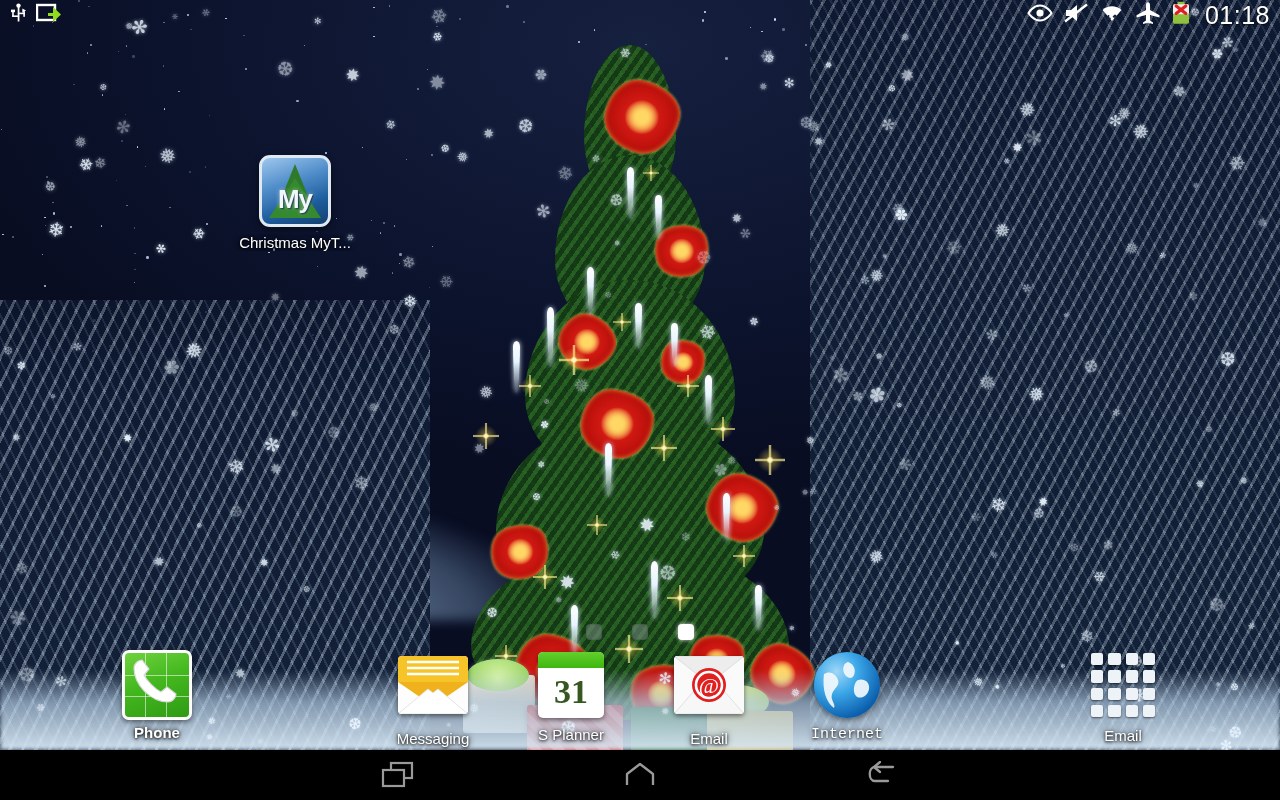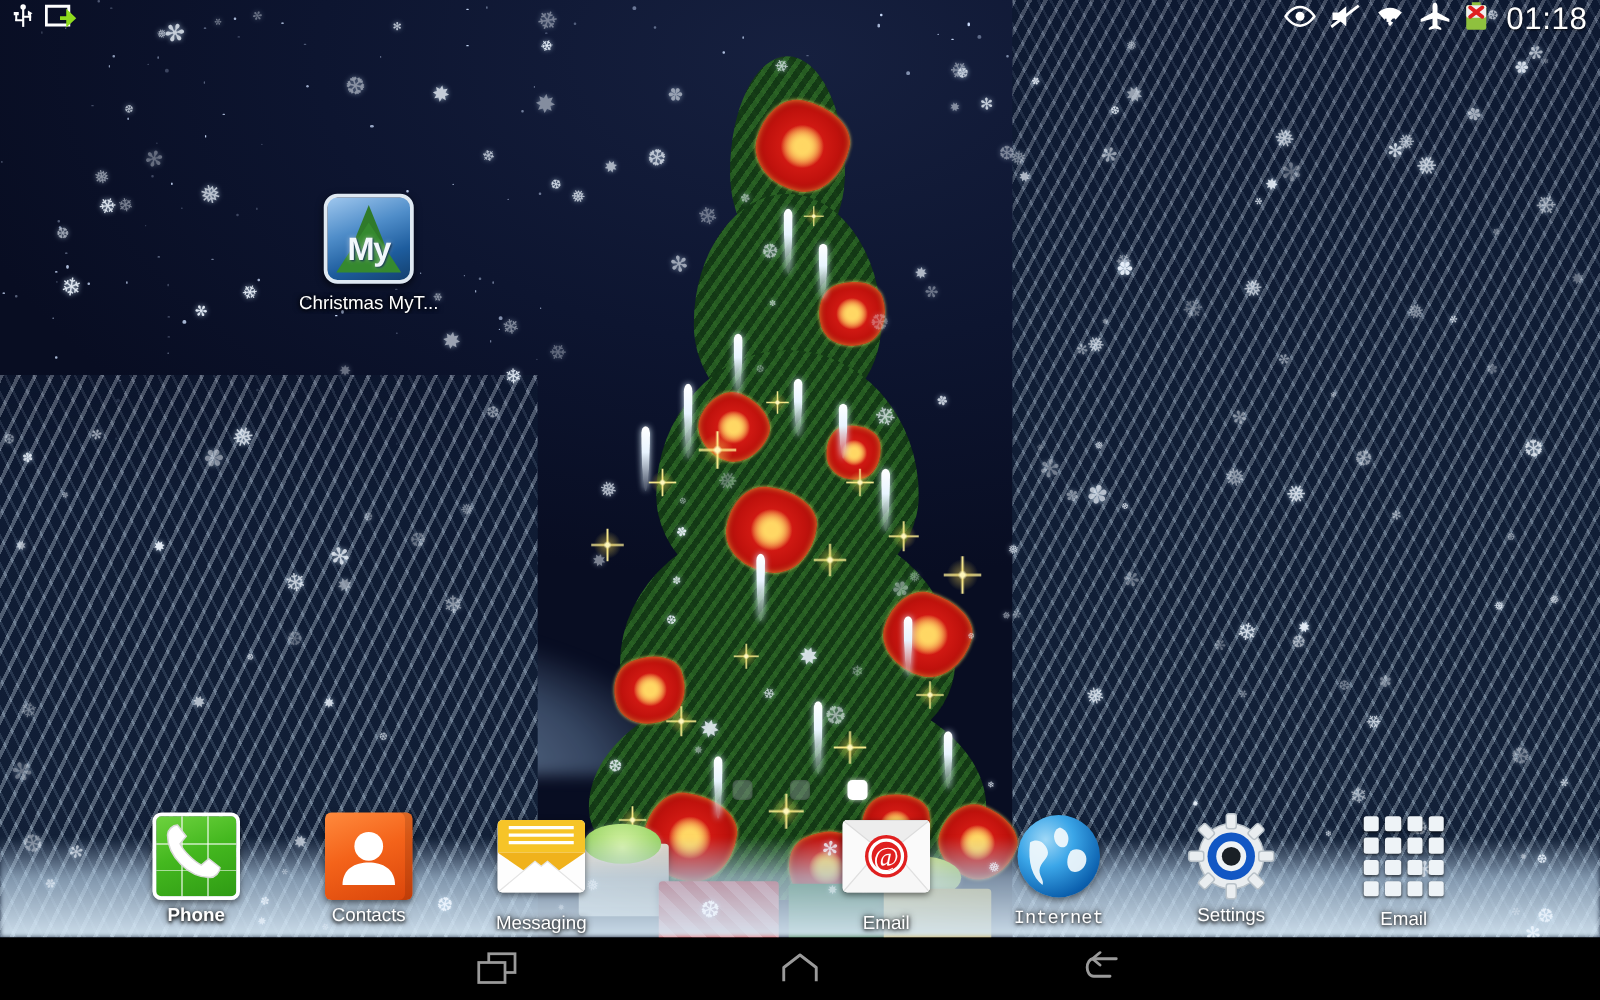--- a/index.html
+++ b/index.html
@@ -915,51 +915,49 @@
       <div class="dock-icon">
         <div class="ic-phone">
           <svg width="70" height="70" viewBox="0 0 70 70" style="position:absolute;left:-3px;top:-3px;">
             <path d="M23 13 C19 13 15 17 15 21 C15 38 32 55 49 55 C53 55 57 51 57 47 L48 40 L42 45 C36 42 28 34 25 28 L30 22 Z" fill="#ffffff" stroke="#d8d8d8" stroke-width="1.2"></path>
           </svg>
         </div>
       </div>
       <div class="dock-label">Phone</div>
     </div>
 
-    <div class="dock-item" style="left:235px;">
-      <div class="dock-icon">
-        <div class="ic-contacts">
-          <svg width="70" height="70" viewBox="0 0 70 70">
-            <circle cx="35" cy="27" r="11.5" fill="#fff"></circle>
-            <path d="M14 58 C14 45 24 40 35 40 C46 40 56 45 56 58 Z" fill="#fff"></path>
-          </svg>
-        </div>
-      </div>
-      <div class="dock-label">Contacts</div>
-    </div>
 
     <div class="dock-item" style="left:373px;">
       <div class="dock-icon">
         <div class="ic-msg">
           <svg width="70" height="58" viewBox="0 0 70 58">
             <rect x="0" y="0" width="70" height="26" fill="#f6c428"></rect>
             <g stroke="#fff" stroke-width="2.6">
               <line x1="9" y1="6" x2="61" y2="6"></line>
               <line x1="9" y1="12" x2="61" y2="12"></line>
               <line x1="9" y1="18" x2="61" y2="18"></line>
             </g>
             <polygon points="0,26 35,50 70,26" fill="#f0b21c"></polygon>
             <polygon points="0,28 35,52 70,28 70,58 0,58" fill="#fdfdfd"></polygon>
             <polygon points="0,58 30,33 35,37 40,33 70,58" fill="#ffffff" stroke="#e4e4e4" stroke-width="1"></polygon>
           </svg>
         </div>
       </div>
       <div class="dock-label">Messaging</div>
     </div>
 
+    <div class="dock-item" style="left:511px;">
+      <div class="dock-icon">
+        <div class="ic-cal">
+          <div class="cal-top"></div>
+          <div class="cal-day">31</div>
+        </div>
+      </div>
+      <div class="dock-label">S Planner</div>
+    </div>
 
     <div class="dock-item" style="left:649px;">
       <div class="dock-icon">
         <div class="ic-email">
           <svg width="70" height="58" viewBox="0 0 70 58">
             <rect x="0" y="0" width="70" height="58" fill="#fafafa"></rect>
             <polygon points="0,0 35,28 70,0" fill="#ededed" stroke="#dcdcdc" stroke-width="1"></polygon>
             <polygon points="0,58 26,28 44,28 70,58" fill="#f7f7f7" stroke="#e0e0e0" stroke-width="1"></polygon>
             <circle cx="35" cy="29" r="17" fill="#e02020"></circle>
             <circle cx="35" cy="29" r="13" fill="none" stroke="#fff" stroke-width="2.6"></circle>
@@ -976,43 +974,20 @@
           <svg width="66" height="66" viewBox="0 0 66 66">
             <path d="M10 22 C16 18 22 22 24 28 C26 34 20 36 18 42 C16 48 22 52 20 56 C12 50 8 38 10 22 Z" fill="#f2f8fc" opacity=".92"></path>
             <path d="M34 10 C40 12 42 18 40 23 C38 28 32 26 30 21 C28 16 30 11 34 10 Z" fill="#f2f8fc" opacity=".92"></path>
             <path d="M44 28 C50 26 56 30 55 37 C54 44 46 48 42 44 C38 40 40 30 44 28 Z" fill="#f2f8fc" opacity=".92"></path>
           </svg>
         </div>
       </div>
       <div class="dock-label">Internet</div>
     </div>
 
-    <div class="dock-item" style="left:925px;">
-      <div class="dock-icon ic-gear">
-        <svg width="70" height="70" viewBox="0 0 70 70">
-          <g fill="#e9edf0" stroke="#b9c2c9" stroke-width="1.2">
-            <circle cx="35" cy="35" r="26"></circle>
-            <g>
-              <rect x="31" y="1" width="8" height="12" rx="2"></rect>
-              <rect x="31" y="57" width="8" height="12" rx="2"></rect>
-              <rect x="1" y="31" width="12" height="8" rx="2"></rect>
-              <rect x="57" y="31" width="12" height="8" rx="2"></rect>
-              <rect x="31" y="1" width="8" height="12" rx="2" transform="rotate(45 35 35)"></rect>
-              <rect x="31" y="57" width="8" height="12" rx="2" transform="rotate(45 35 35)"></rect>
-              <rect x="1" y="31" width="12" height="8" rx="2" transform="rotate(45 35 35)"></rect>
-              <rect x="57" y="31" width="12" height="8" rx="2" transform="rotate(45 35 35)"></rect>
-            </g>
-          </g>
-          <circle cx="35" cy="35" r="19" fill="#1257c4"></circle>
-          <circle cx="35" cy="35" r="12" fill="#eef2f5"></circle>
-          <circle cx="35" cy="35" r="7.5" fill="#1a2026"></circle>
-        </svg>
-      </div>
-      <div class="dock-label">Settings</div>
-    </div>
 
     <div class="dock-item" style="left:1063px;">
       <div class="dock-icon">
         <div class="ic-apps" id="apps-grid">
             <div class="apps-cell"></div>
             <div class="apps-cell"></div>
             <div class="apps-cell"></div>
             <div class="apps-cell"></div>
             <div class="apps-cell"></div>
             <div class="apps-cell"></div>

